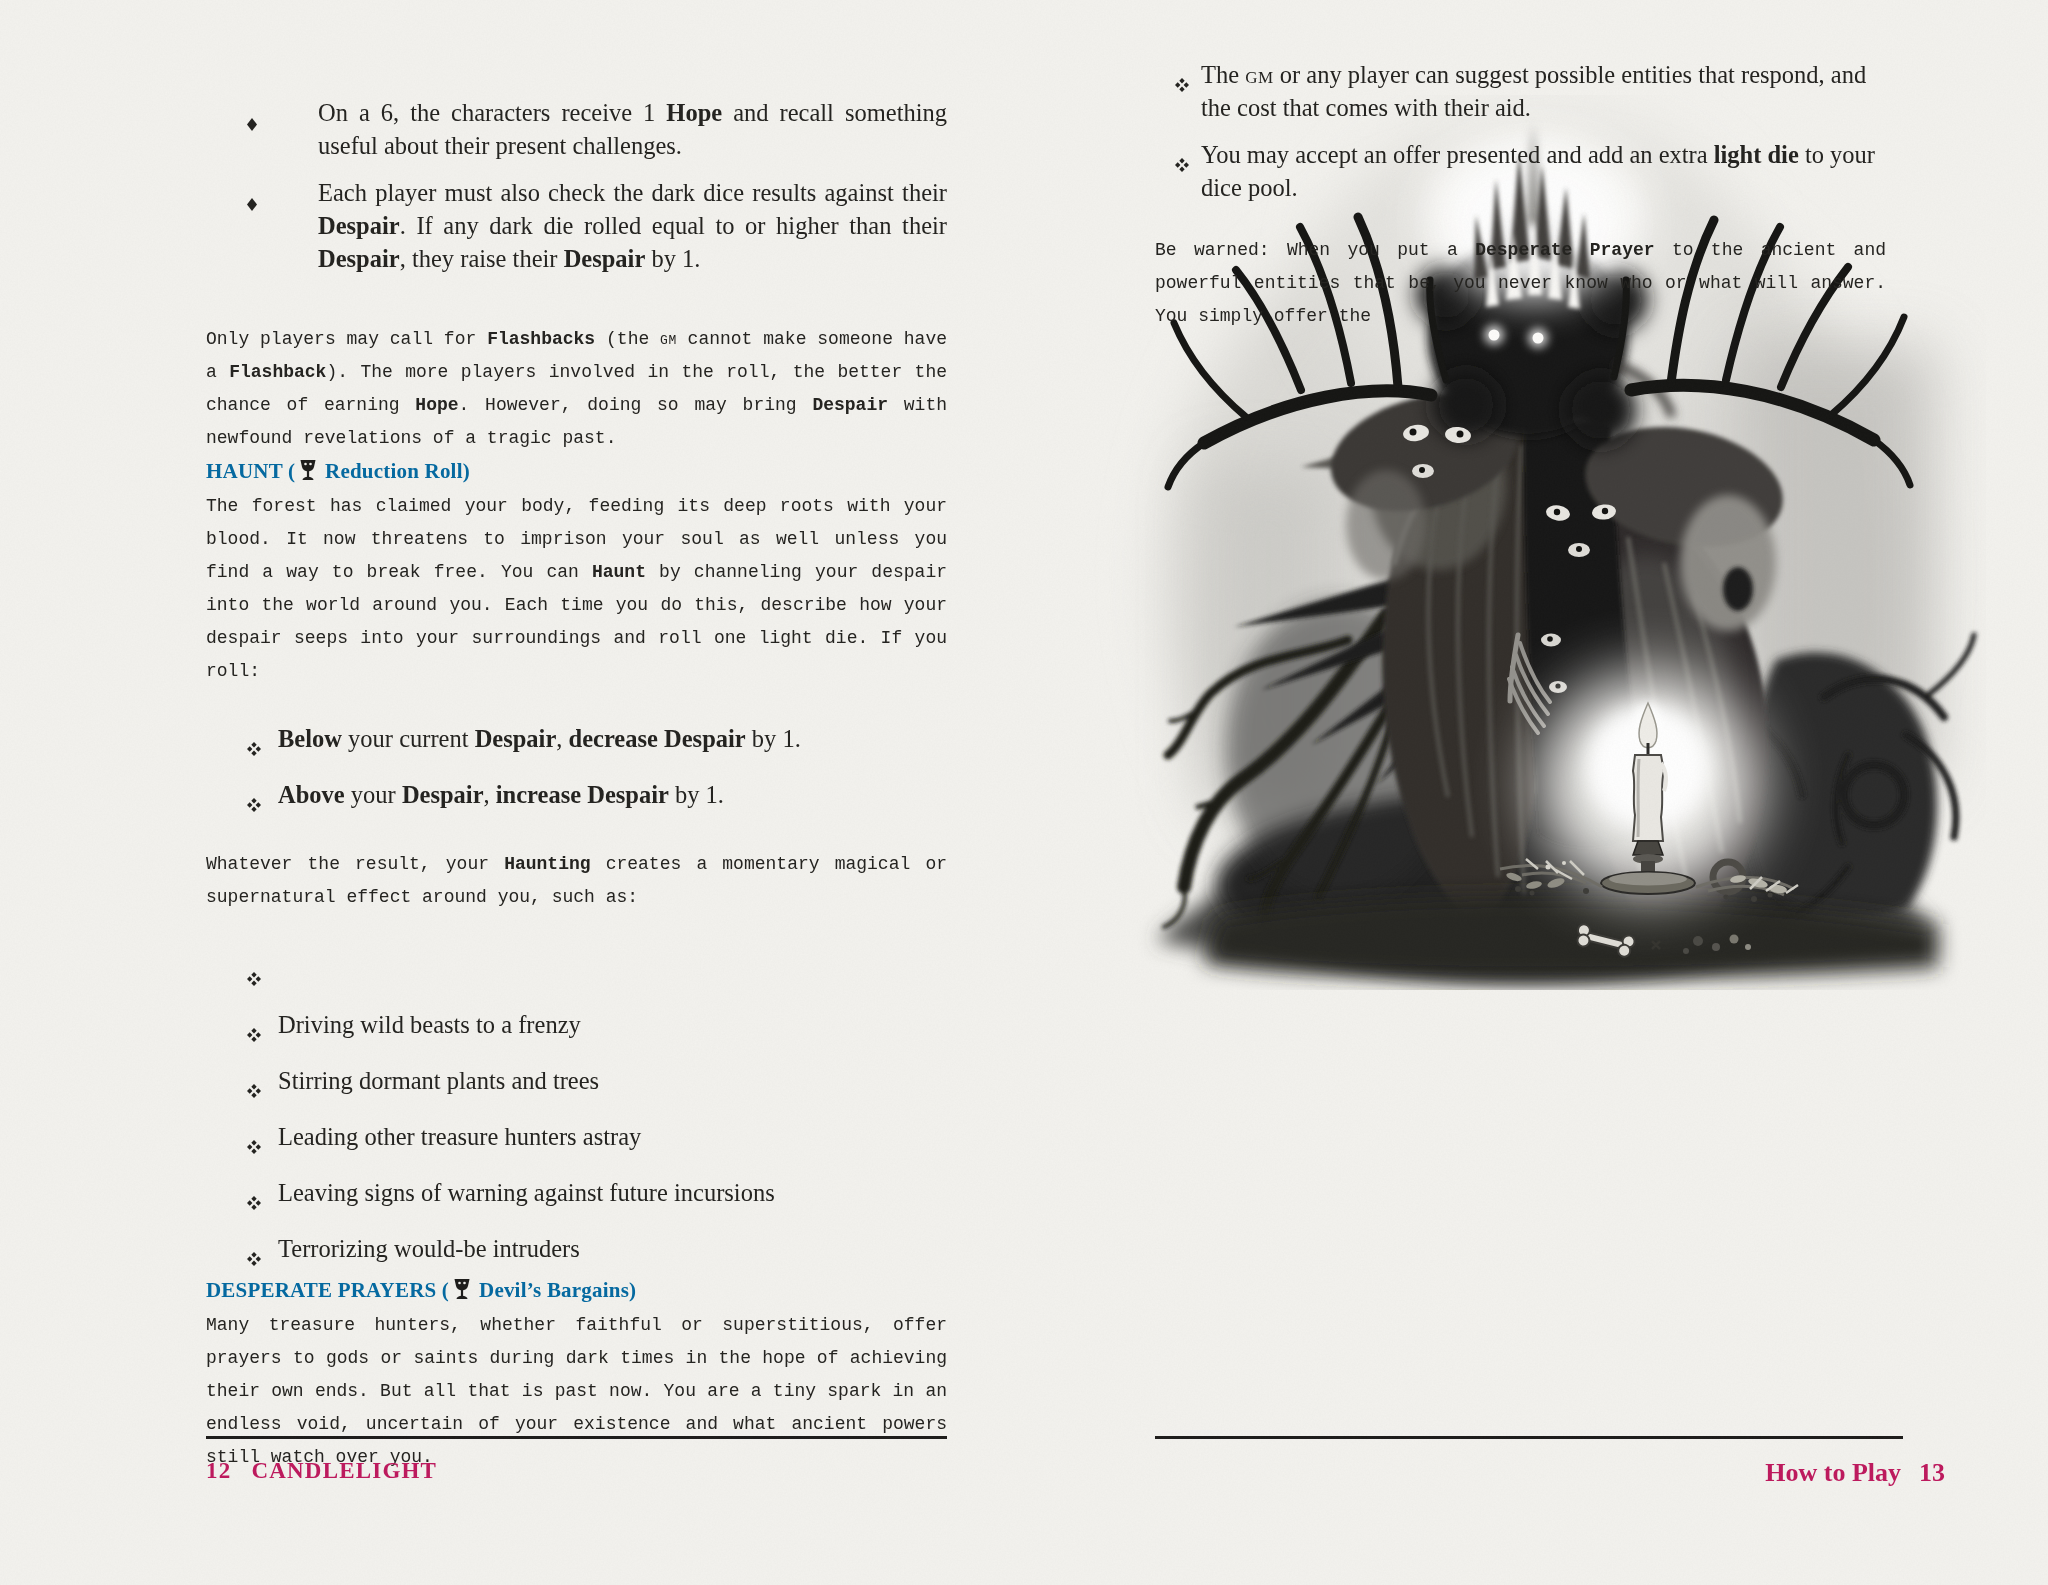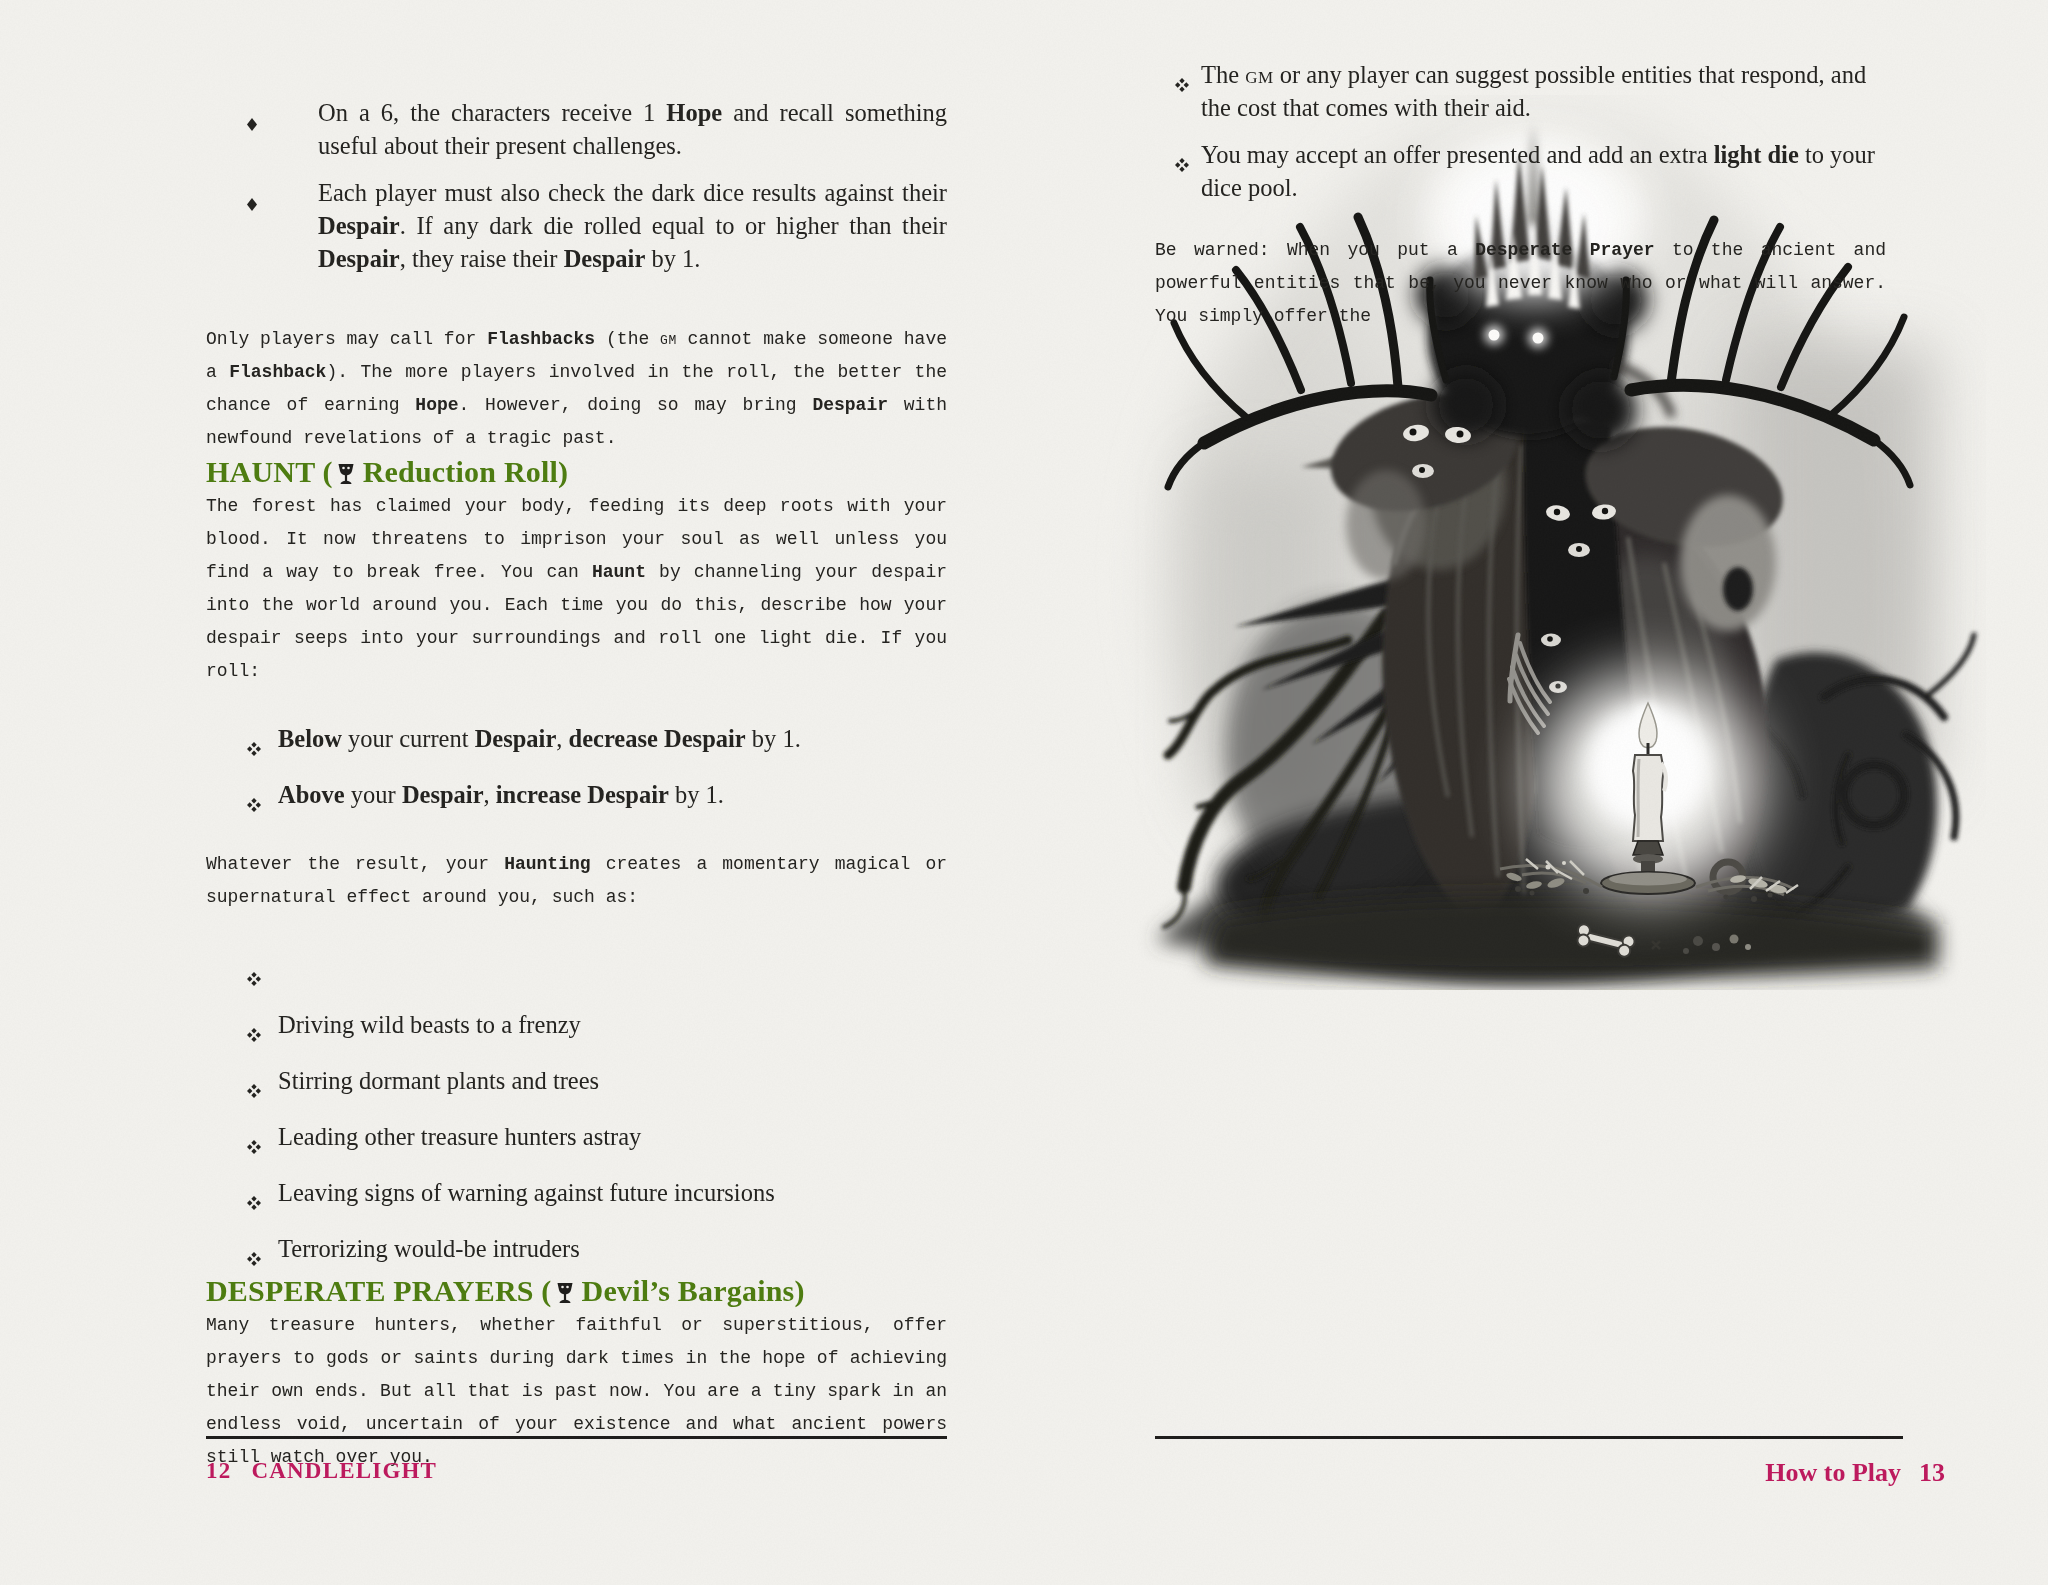--- a/index.html
+++ b/index.html
@@ -8,21 +8,21 @@
     overflow:hidden;font-family:"Liberation Serif","DejaVu Serif",serif;
     color:#23221f;
   }
   .page{position:absolute;top:0;height:1585px;width:1024px;}
   .page.left{left:0;margin-left:44px;}
   .page.right{left:1024px;}
   .col{position:absolute;top:0;}
   .col.left-col{left:162px;width:741px;padding-top:96px;}
   .col.right-col{left:131px;width:731px;}
   .para{margin:0;text-align:justify;font-size:18px;line-height:33px;font-family:Liberation Mono, monospace;}
-  h2.heading{margin:0;font-size:30px;line-height:33px;font-weight:bold;letter-spacing:.2px;color:#4d7c0f;}
+  h2.heading{margin:0;font-size:21px;line-height:33px;font-weight:bold;letter-spacing:.2px;color:#0369a1;}
   .chalice{display:inline-block;width:20px;height:22px;margin:0 7px 0 3px;transform:translateY(3px);}
   .b-list{list-style:none;margin:0;padding:0;}
   .b-item{display:flex;align-items:flex-start;font-size:24.5px;line-height:33px;}
   .b-item + .b-item{margin-top:14px;}
   .b-item .li-text{flex:1;}
   .just .li-text{text-align:justify;}
   .bullet{flex:none;display:inline-block;}
   .bullet.slim{width:10px;margin-left:41px;margin-right:61px;margin-top:10px;}
   .bullet.quad{width:14px;margin-left:41px;margin-right:17px;margin-top:9px;}
   .right-col .bullet.quad{margin-left:20px;margin-right:12px;}

